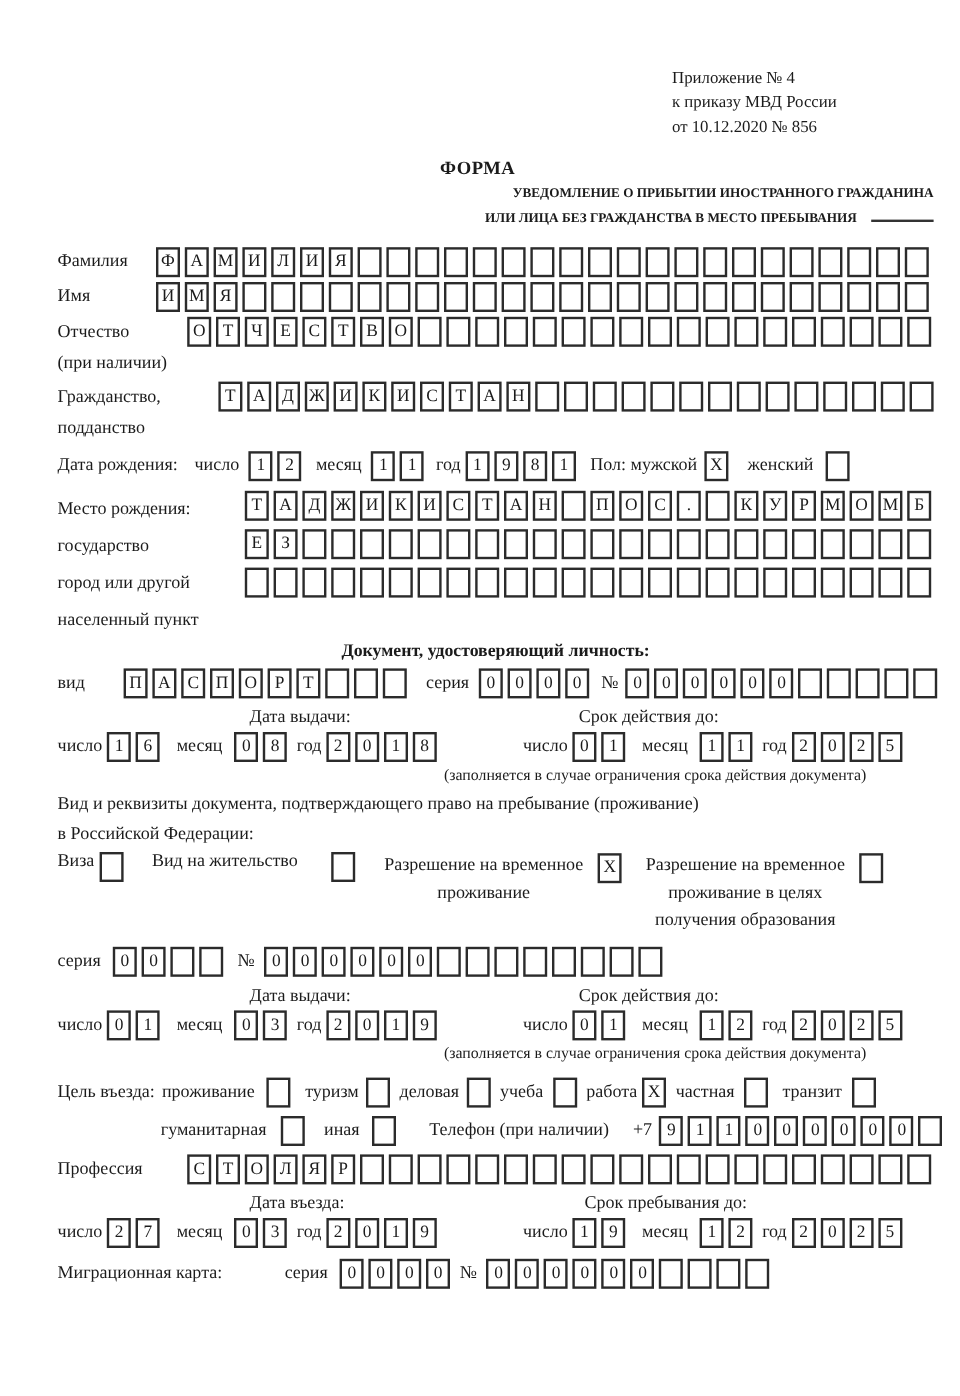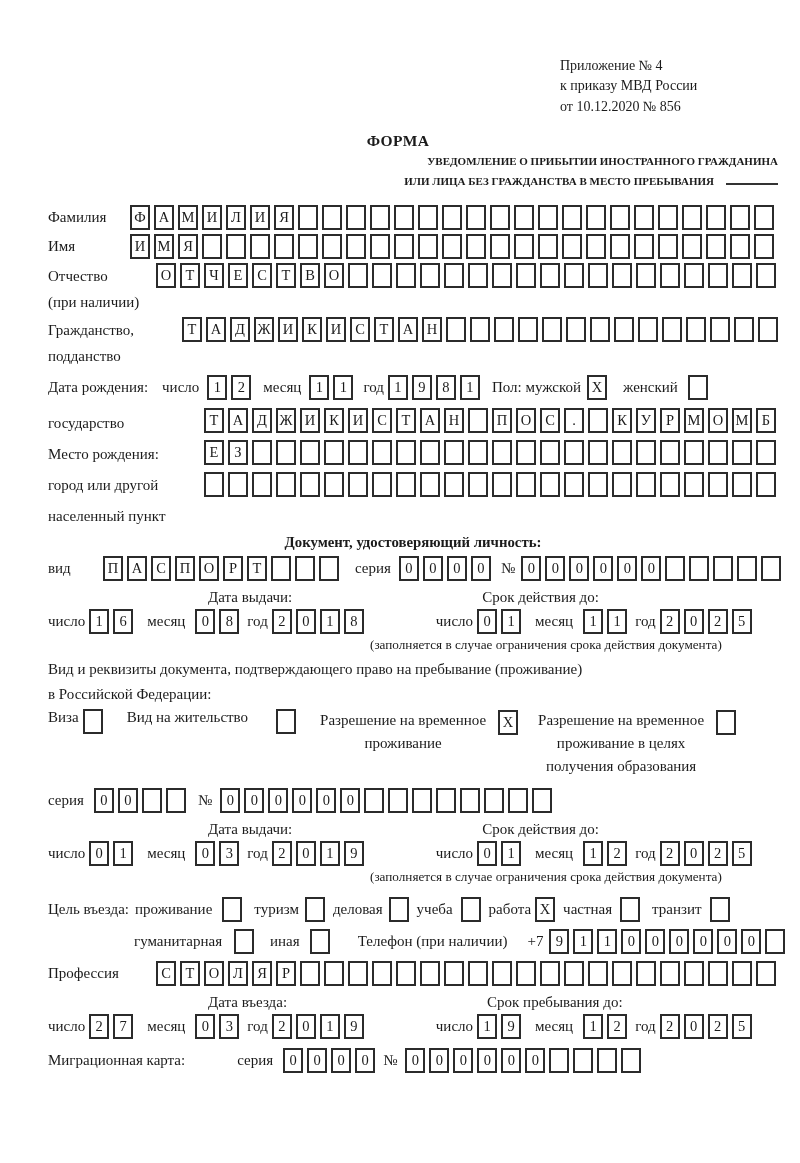--- a/index.html
+++ b/index.html
@@ -203,22 +203,22 @@
         <span class="cell">X</span>
       </span>
     <span class="lbl ml12">женский</span>
     <span class="boxes ml10">
         <span class="cell"></span>
       </span>
   </div>
 
   <div class="row top" style="margin-top:8px">
     <span style="width:156px;flex:0 0 auto">
+      <span class="lbl" style="display:block;line-height:31px">Место рождения:</span>
       <span class="lbl" style="display:block;line-height:31px">государство</span>
-      <span class="lbl" style="display:block;line-height:31px">Место рождения:</span>
       <span class="lbl" style="display:block;line-height:31px">город или другой</span>
       <span class="lbl" style="display:block;line-height:31px">населенный пункт</span>
     </span>
     <span class="boxcol">
       <span class="boxes" style="display:flex">
           <span class="cell">Т</span>
           <span class="cell">А</span>
           <span class="cell">Д</span>
           <span class="cell">Ж</span>
           <span class="cell">И</span>

